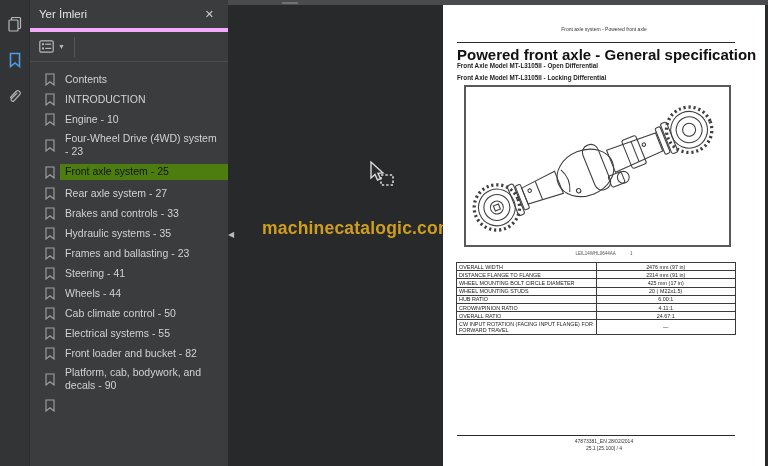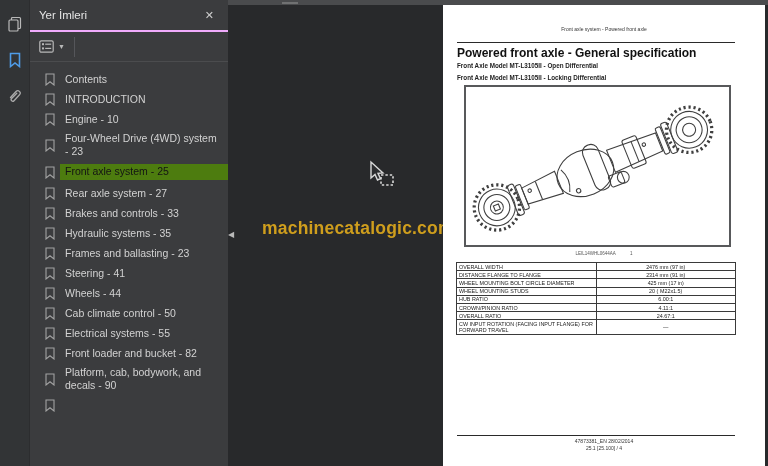--- a/index.html
+++ b/index.html
@@ -10,21 +10,21 @@
   
   #icon-rail { position:absolute; left:0; top:0; width:30px; height:466px;
                background:#323436; border-right:1px solid #2c2d2f;
                display:flex; flex-direction:column; align-items:center; padding-top:14px; gap:16px; }
   .rail-btn { width:20px; height:20px; display:flex; align-items:center; justify-content:center; cursor:pointer; }
 
   
   #sidebar { position:absolute; left:30px; top:0; width:198px; height:466px;
              background:#3b3c3e; color:#d6d6d6; }
   #sidebar-header { height:32px; display:flex; align-items:center; padding:0 10px 0 9px;
-                    border-bottom:2px solid #f0abfc; }
+                    border-bottom:4px solid #f0abfc; }
   #panel-title { font-size:11.5px; color:#e4e4e4; flex:1; }
   #close-x { color:#cfcfcf; font-size:11px; cursor:pointer; padding:2px 4px; }
   #sidebar-toolbar { height:30px; display:flex; align-items:center; padding-left:9px;
                      border-bottom:1px solid #4b4c4e; }
   #options-caret { color:#b8b8b8; font-size:7px; margin-left:4px; }
   #toolbar-divider { width:1px; height:20px; background:#55565a; margin-left:9px; }
 
   #bookmark-list { padding-top:7px; }
   .bm-row { display:flex; align-items:center; padding:3px 6px 3px 14px; min-height:20px;
             cursor:pointer; }
@@ -42,21 +42,21 @@
   #watermark { position:absolute; left:34px; top:218px; font-size:17.5px; font-weight:bold;
                color:#cf9e1d; letter-spacing:.2px; }
   #cursor { position:absolute; left:136px; top:160px; }
 
   
   #page { position:absolute; left:215px; top:5px; width:322px; height:461px; background:#ffffff;
           color:#1c1c1c; }
   #running-header { position:absolute; top:21px; left:0; width:100%; text-align:center;
                     font-size:5px; color:#333; }
   #rule-top { position:absolute; top:37px; left:14px; width:278px; border-top:1px solid #2a2a2a; }
-  #doc-title { position:absolute; top:41px; left:14px; font-size:12px; font-weight:bold; color:#111; }
+  #doc-title { position:absolute; top:41px; left:14px; font-size:15px; font-weight:bold; color:#111; }
   #doc-sub1  { position:absolute; top:57px; left:14px; font-size:6.3px; font-weight:bold; color:#222; }
   #doc-sub2  { position:absolute; top:69px; left:14px; font-size:6.3px; font-weight:bold; color:#222; }
 
   #figure-box { position:absolute; top:80px; left:21px; width:267px; height:162px;
                 border:2px solid #58595b; background:#fff; }
   #figure-caption { position:absolute; top:246px; left:0; width:100%; text-align:center;
                     font-size:4.5px; color:#555; }
   #figure-caption .fig-num { margin-left:14px; }
 
   #spec-table { position:absolute; top:257px; left:13px; width:280px;

